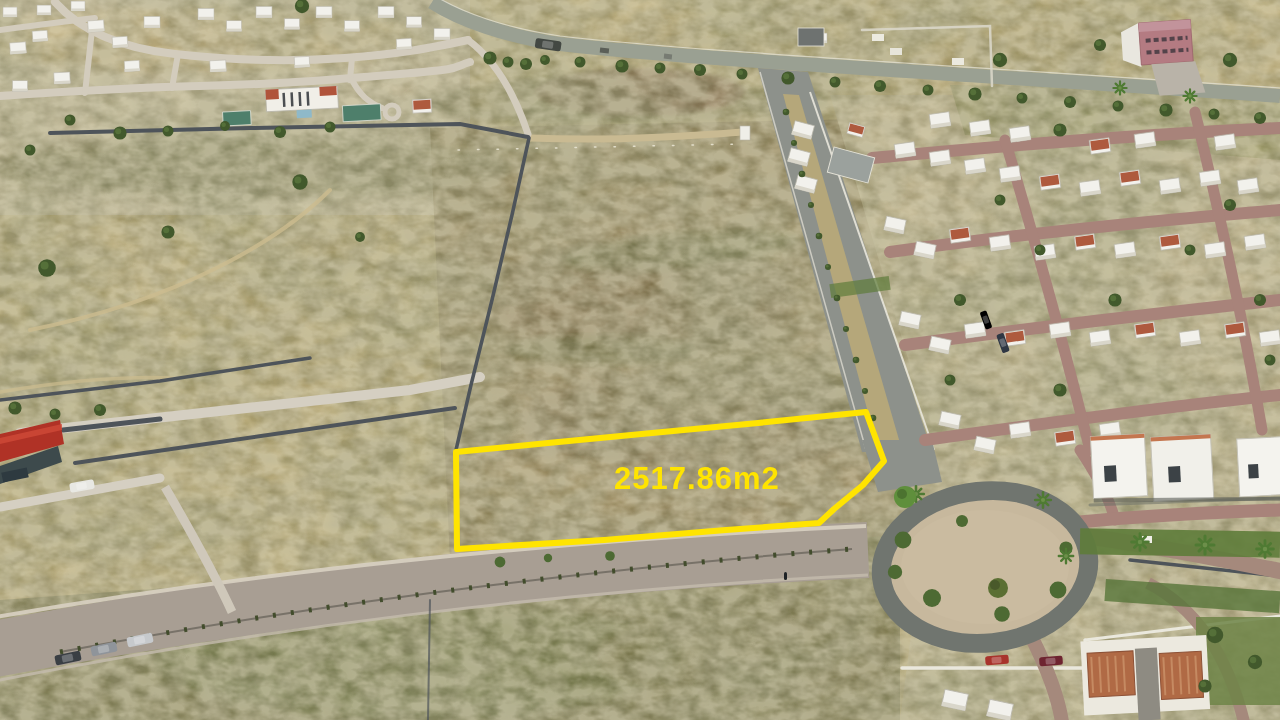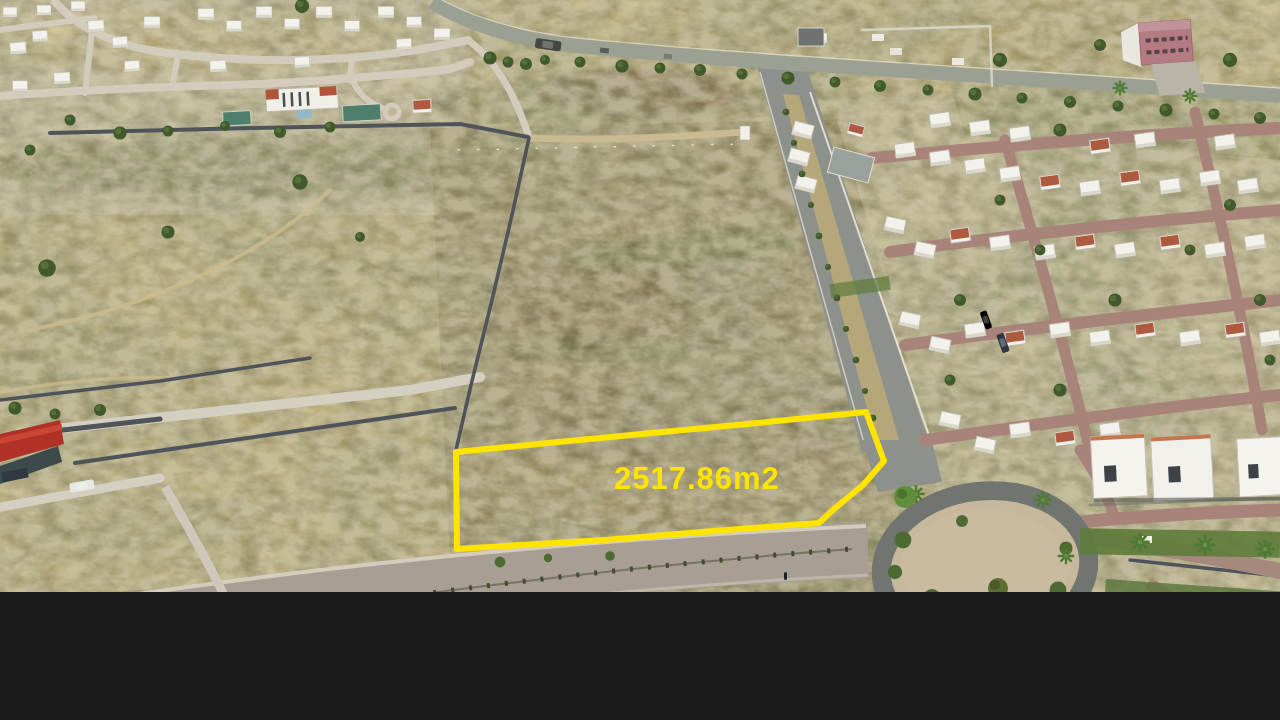--- a/index.html
+++ b/index.html
@@ -1,16 +1,16 @@
 <!DOCTYPE html>
 <html><head>
 <meta charset="utf-8">
 <style>
   html,body{margin:0;padding:0;background:#1b1b1b;}
-  .stage{position:relative;width:1280px;height:592px;overflow:hidden;background:#ab9b69;
+  .stage{position:relative;width:1280px;height:720px;overflow:hidden;background:#ab9b69;
          font-family:"Liberation Sans",sans-serif;}
   svg{display:block;width:1280px;height:720px;}
   .area-label{font-family:"Liberation Sans","DejaVu Sans",sans-serif;font-weight:bold;
               font-size:31px;letter-spacing:1px;paint-order:stroke;}
 </style>
 </head>
 <body>
 
 <div class="stage">
 <svg viewBox="0 0 1280 720">

